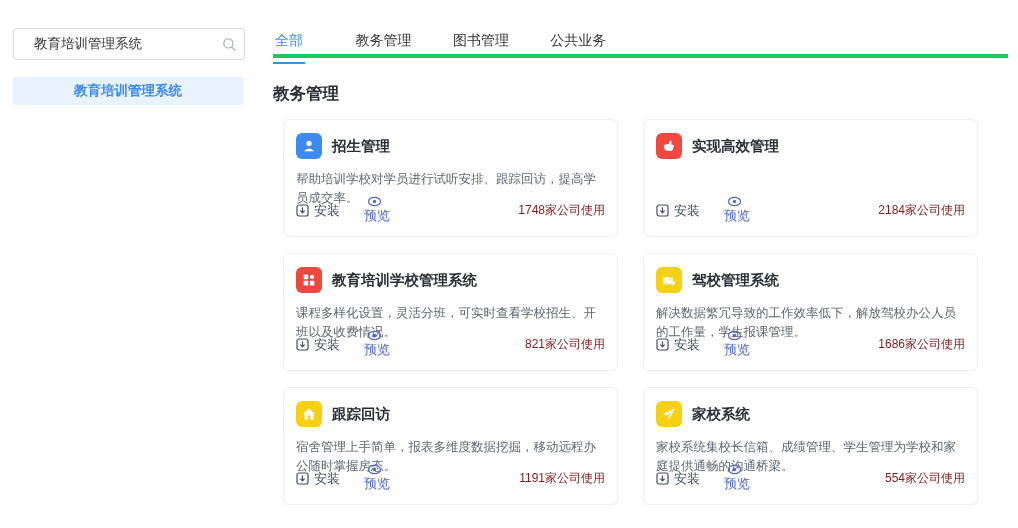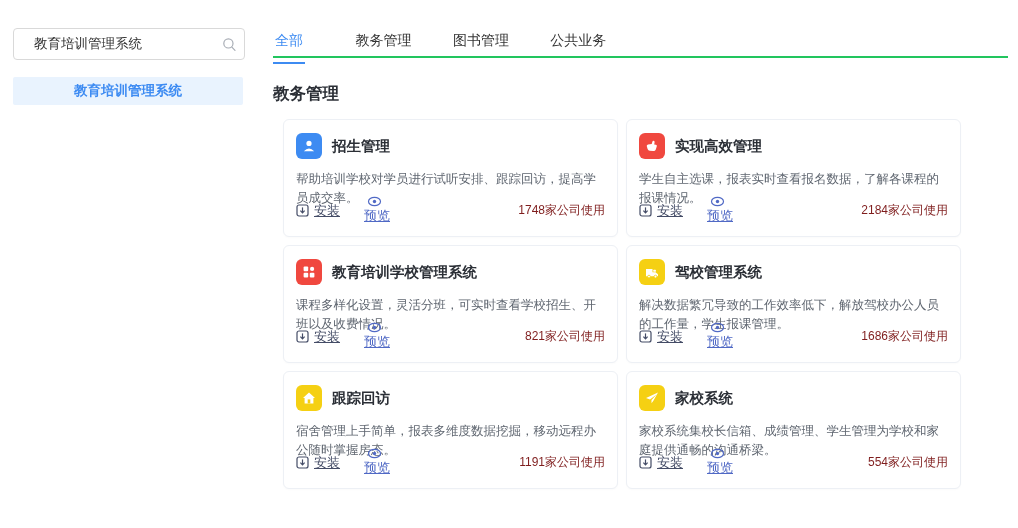--- a/index.html
+++ b/index.html
@@ -16,41 +16,41 @@
                       font-family:"Liberation Sans","DejaVu Sans",sans-serif; }
   .search-ic { width:30px; height:30px; display:flex; align-items:center; justify-content:center;
                cursor:pointer; }
   .side-item { position:absolute; left:13px; top:77px; width:230px; height:28px;
                background:#e9f3fe; border-radius:2px; display:flex; align-items:center;
                justify-content:center; font-size:13.5px; font-weight:bold; color:#3d8bf2;
                cursor:pointer; }
 
   
   .main { position:absolute; left:273px; top:0; width:735px; }
-  .tabs { position:relative; padding-top:31px; border-bottom:2px solid #22c55e; height:58px; }
+  .tabs { position:relative; padding-top:31px; border-bottom:4px solid #22c55e; height:58px; }
   .tab { display:inline-block; margin-right:33px; font-size:14px; color:#333;
          padding:0 2px 12px 2px; cursor:pointer; }
   .tab.active { color:#3d8bf2; border-bottom:2px solid #3d8bf2; margin-right:44px; }
 
   .section-title { margin-top:25px; font-size:16.5px; font-weight:bold; color:#2b2f36; }
 
   .cards { margin-top:14px; margin-left:10px; display:grid;
-           grid-template-columns:335px 335px; column-gap:25px; row-gap:16px;gap:8px; }
+           grid-template-columns:335px 335px; column-gap:25px; row-gap:16px; }
   .card { position:relative; width:335px; height:118px; background:#fff;
           border:1px solid #edf0f5; border-radius:6px; padding:13px 12px;
           box-shadow:0 1px 2px rgba(0,0,0,0.02); cursor:pointer; }
   .card-head { display:flex; align-items:center; }
   .app-ic { width:26px; height:26px; border-radius:6px; display:flex;
             align-items:center; justify-content:center; flex:0 0 26px; }
   .card-title { margin-left:10px; font-size:14.5px; font-weight:bold; color:#2b2f36; }
   .card-desc { margin-top:11px; font-size:12.5px; color:#5f6670; line-height:19px;
                width:312px; }
   .card-foot { position:absolute; left:12px; right:12px; bottom:11px;
                display:flex; align-items:center; }
-  .f-btn { display:flex; align-items:center; font-size:13px; cursor:pointer;text-decoration:underline; }
+  .f-btn { display:flex; align-items:center; font-size:13px; cursor:pointer; }
   .f-install { color:#444c66; }
   .f-preview { color:#5069c5; margin-left:24px;flex-direction:column; }
   .f-btn svg { margin-right:5px; }
   .usage { margin-left:auto; font-size:12px; color:#7f1d1d; }
 </style>
 </head>
 <body>
 
 <div class="sidebar">
   <div class="search-box">
@@ -111,21 +111,20 @@
 
     <div class="card">
       <div class="card-head">
         <span class="app-ic" style="background: rgb(240, 72, 63);">
           <svg width="16" height="16" viewBox="0 0 16 16">
             <path d="M4 6.5 q-1.6.4-1.2 1.8 l.8 2.6 q.5 1.6 2.2 1.8 l3.4.4 q2 .2 2.6-1.6 l1-3.2 q.4-1.4-1-1.6 l-1.6-.2 .4-2.2 q.2-1.4-1-1.5 -1-.1-1.3 1.1 l-.6 2.2 z" fill="#fff"></path>
           </svg>
         </span>
         <span class="card-title">实现高效管理</span>
       </div>
-      <div class="card-desc">学生自主选课，报表实时查看报名数据，了解各课程的报课情况。</div>
       <div class="card-foot">
         <span class="f-btn f-install">
           <svg width="13" height="13" viewBox="0 0 13 13">
             <rect x="1" y="1" width="11" height="11" rx="2" fill="none" stroke="#444c66" stroke-width="1.2"></rect>
             <line x1="6.5" y1="3.4" x2="6.5" y2="8.2" stroke="#444c66" stroke-width="1.2"></line>
             <path d="M4.4 6.6 L6.5 8.9 L8.6 6.6" fill="none" stroke="#444c66" stroke-width="1.2"></path>
           </svg>
           <span>安装</span>
         </span>
         <span class="f-btn f-preview">

